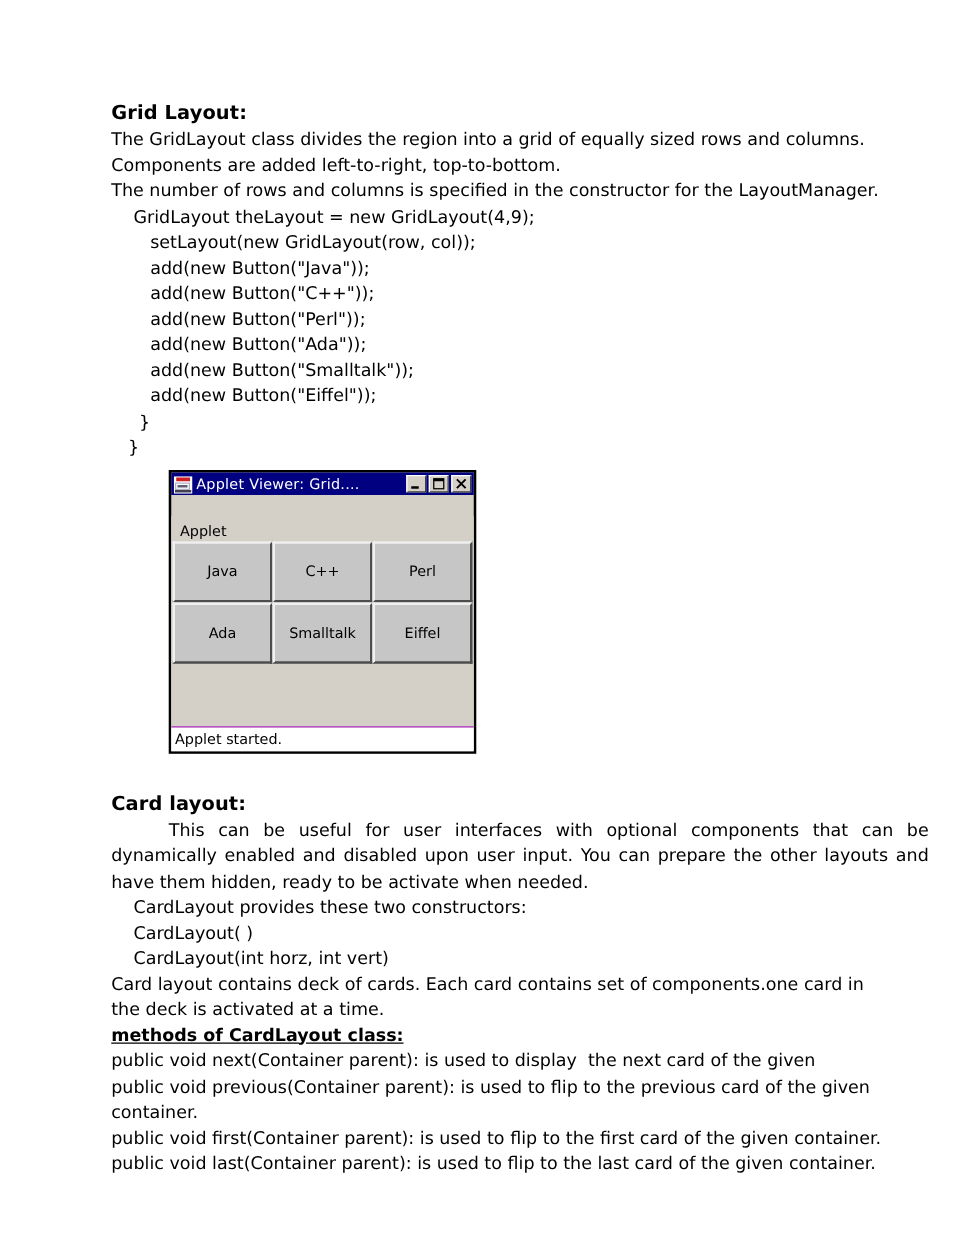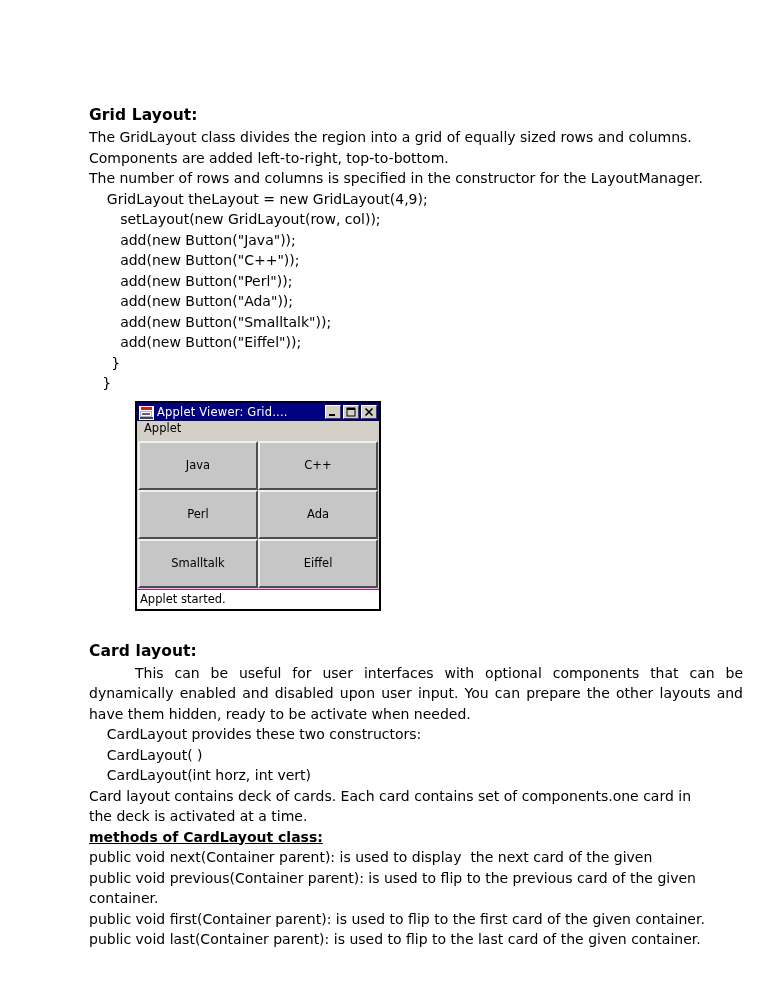--- a/index.html
+++ b/index.html
@@ -16,21 +16,21 @@
   }
   .page {
     position: relative;
     width: 765px;
     height: 990px;
     background: #ffffff;
   }
   .content {
     position: absolute;
     left: 89px;
-    top: 105px;
+    top: 80px;
     width: 654px;
   }
 
   .h-title {
     font-size: 15.5px;
     font-weight: bold;
     line-height: 21px;
     letter-spacing: 0.1px;
     margin: 0 0 1px 0;
   }
@@ -112,37 +112,38 @@
     border-left: 1px solid #ffffff;
     border-right: 1px solid #404040;
     border-bottom: 1px solid #404040;
     box-sizing: border-box;
     position: relative;
   }
   .menubar {
     height: 19px;
     background: #d4d0c8;
     display: flex;
-    align-items: flex-start;
+    align-items: flex-end;
     padding-left: 7px;
     box-sizing: border-box;
+    margin-top: 17px;
   }
   .menu-item {
     font-size: 11.5px;
     color: #000000;
     font-family: "DejaVu Sans", sans-serif;
   }
   .applet-area {
     background: #d4d0c8;
     padding: 1px;
     box-sizing: border-box;
   }
   .btn-grid {
     display: grid;
-    grid-template-columns: 1fr 1fr;
+    grid-template-columns: 1fr 1fr 1fr;
     grid-template-rows: repeat(3, 49px);
     gap: 0px;
   }
   .awt-button {
     background: #c6c6c6;
     border-top: 2px solid #f0f0f0;
     border-left: 2px solid #f0f0f0;
     border-right: 2px solid #4d4d4d;
     border-bottom: 2px solid #4d4d4d;
     box-sizing: border-box;

